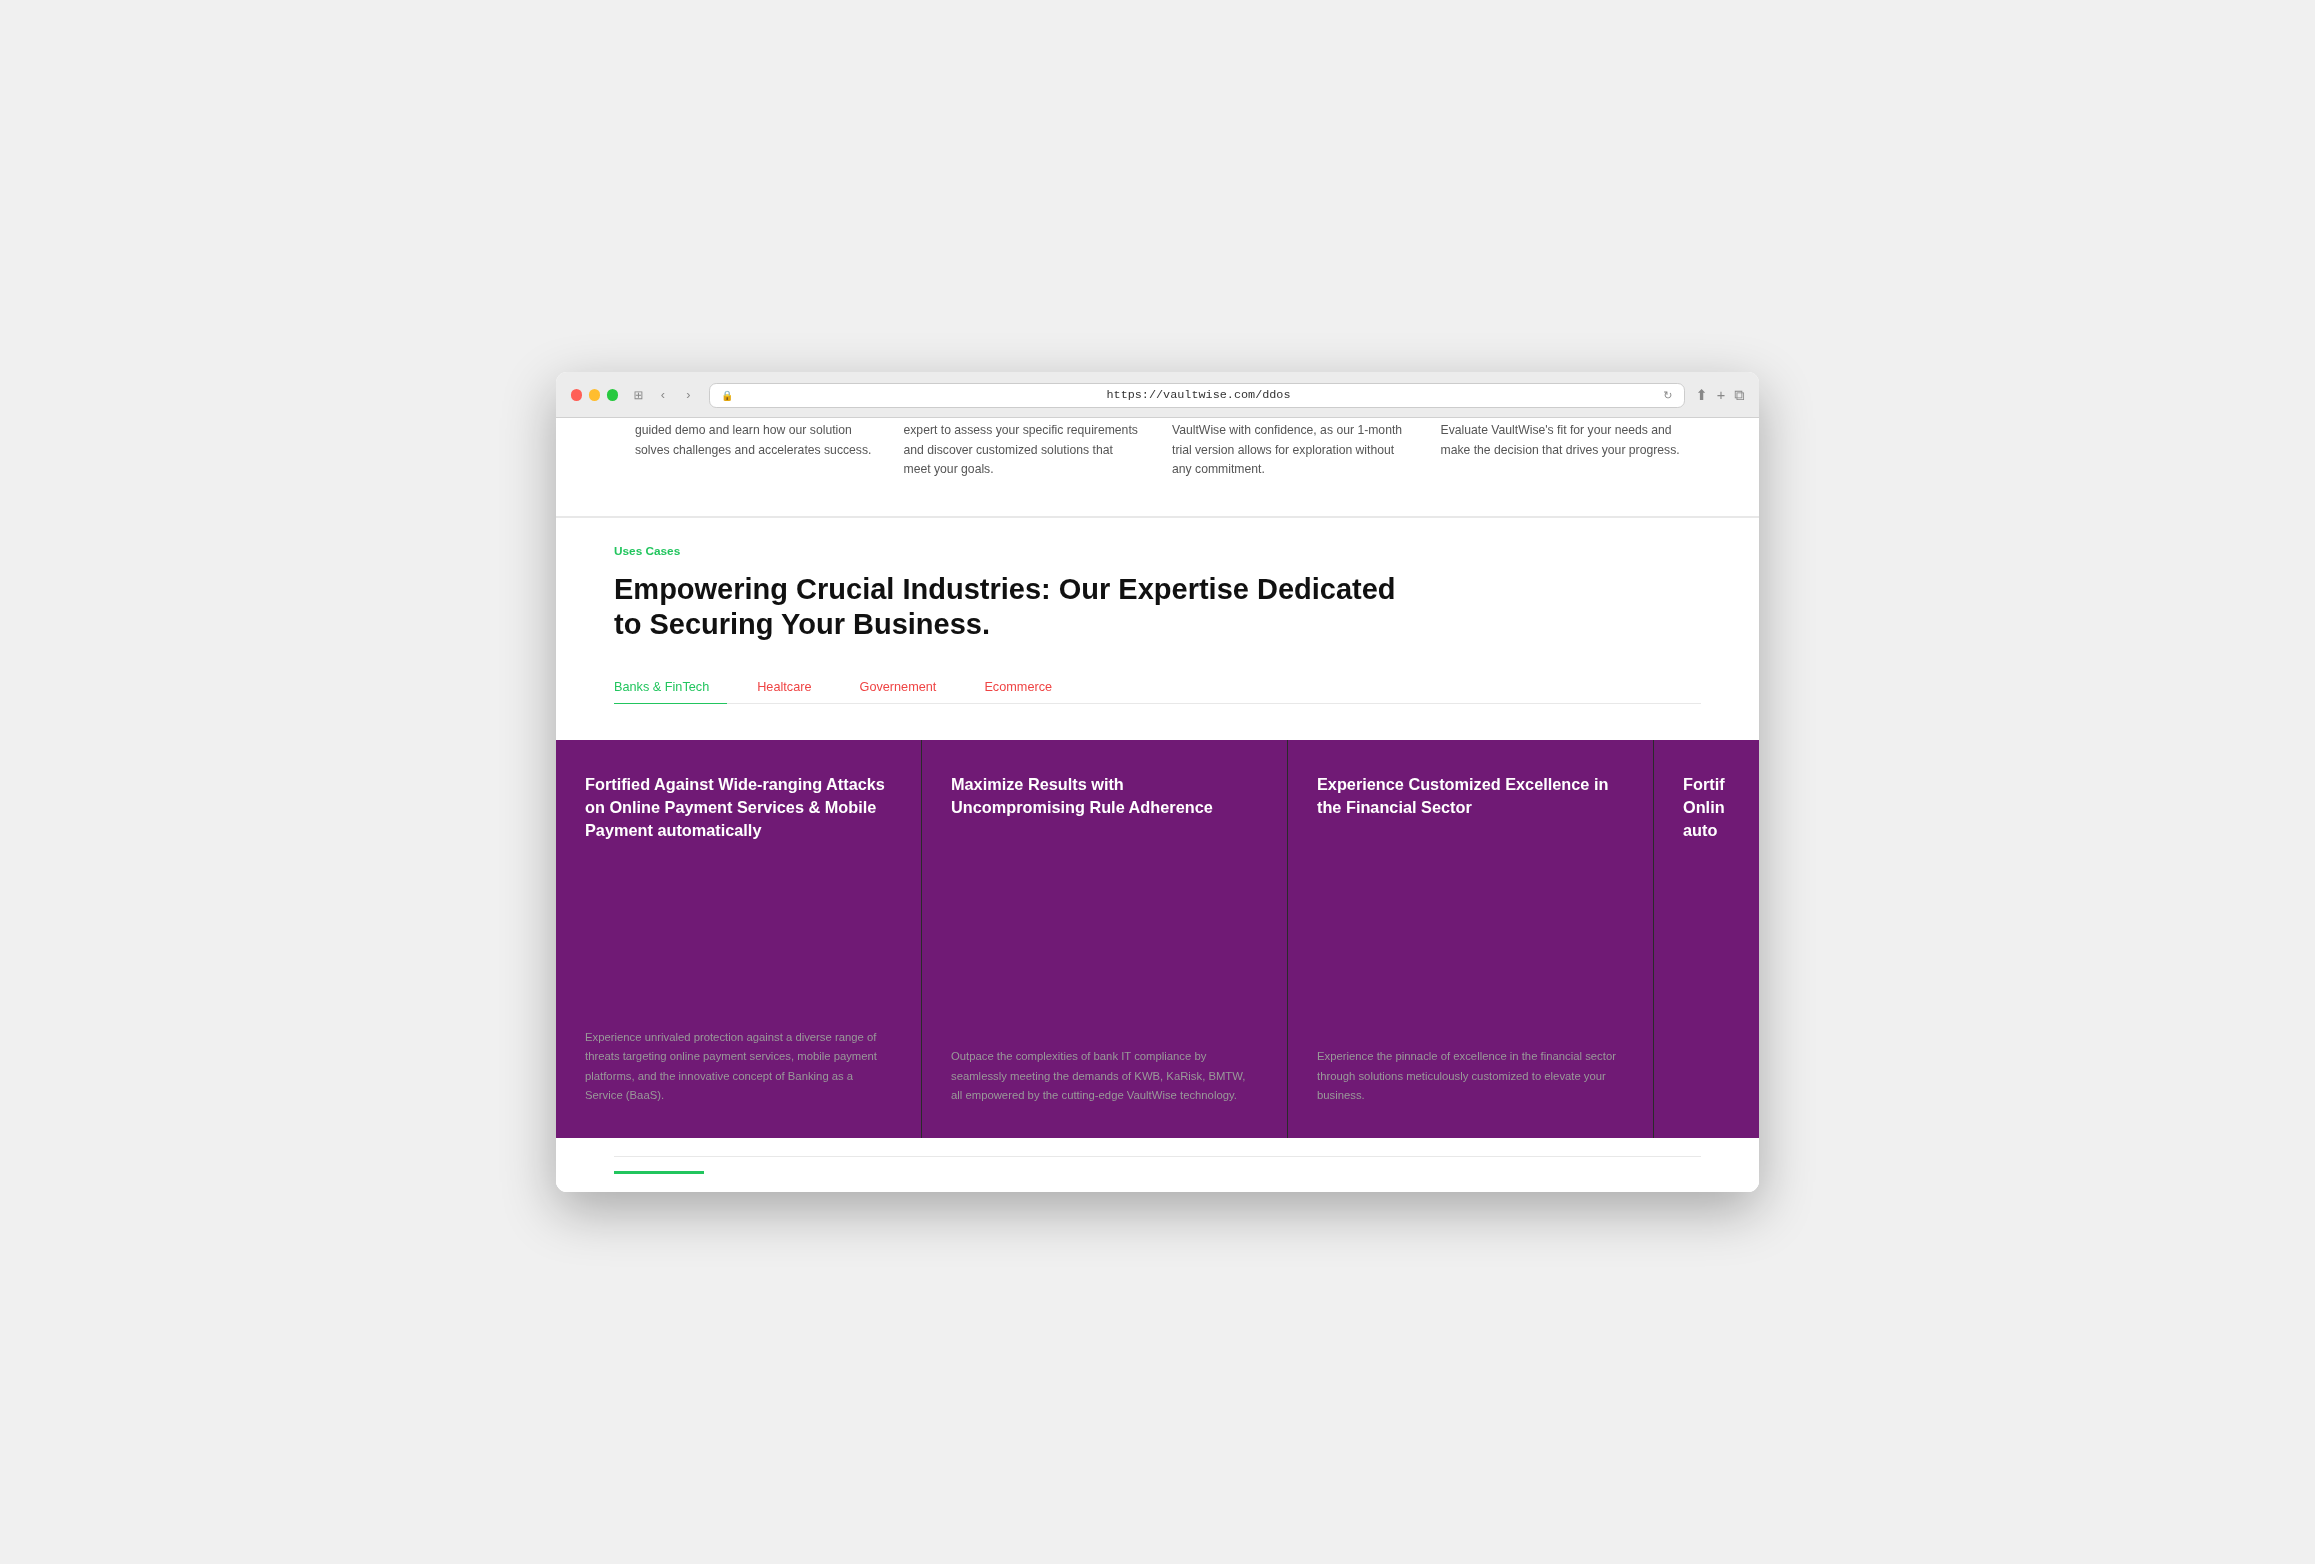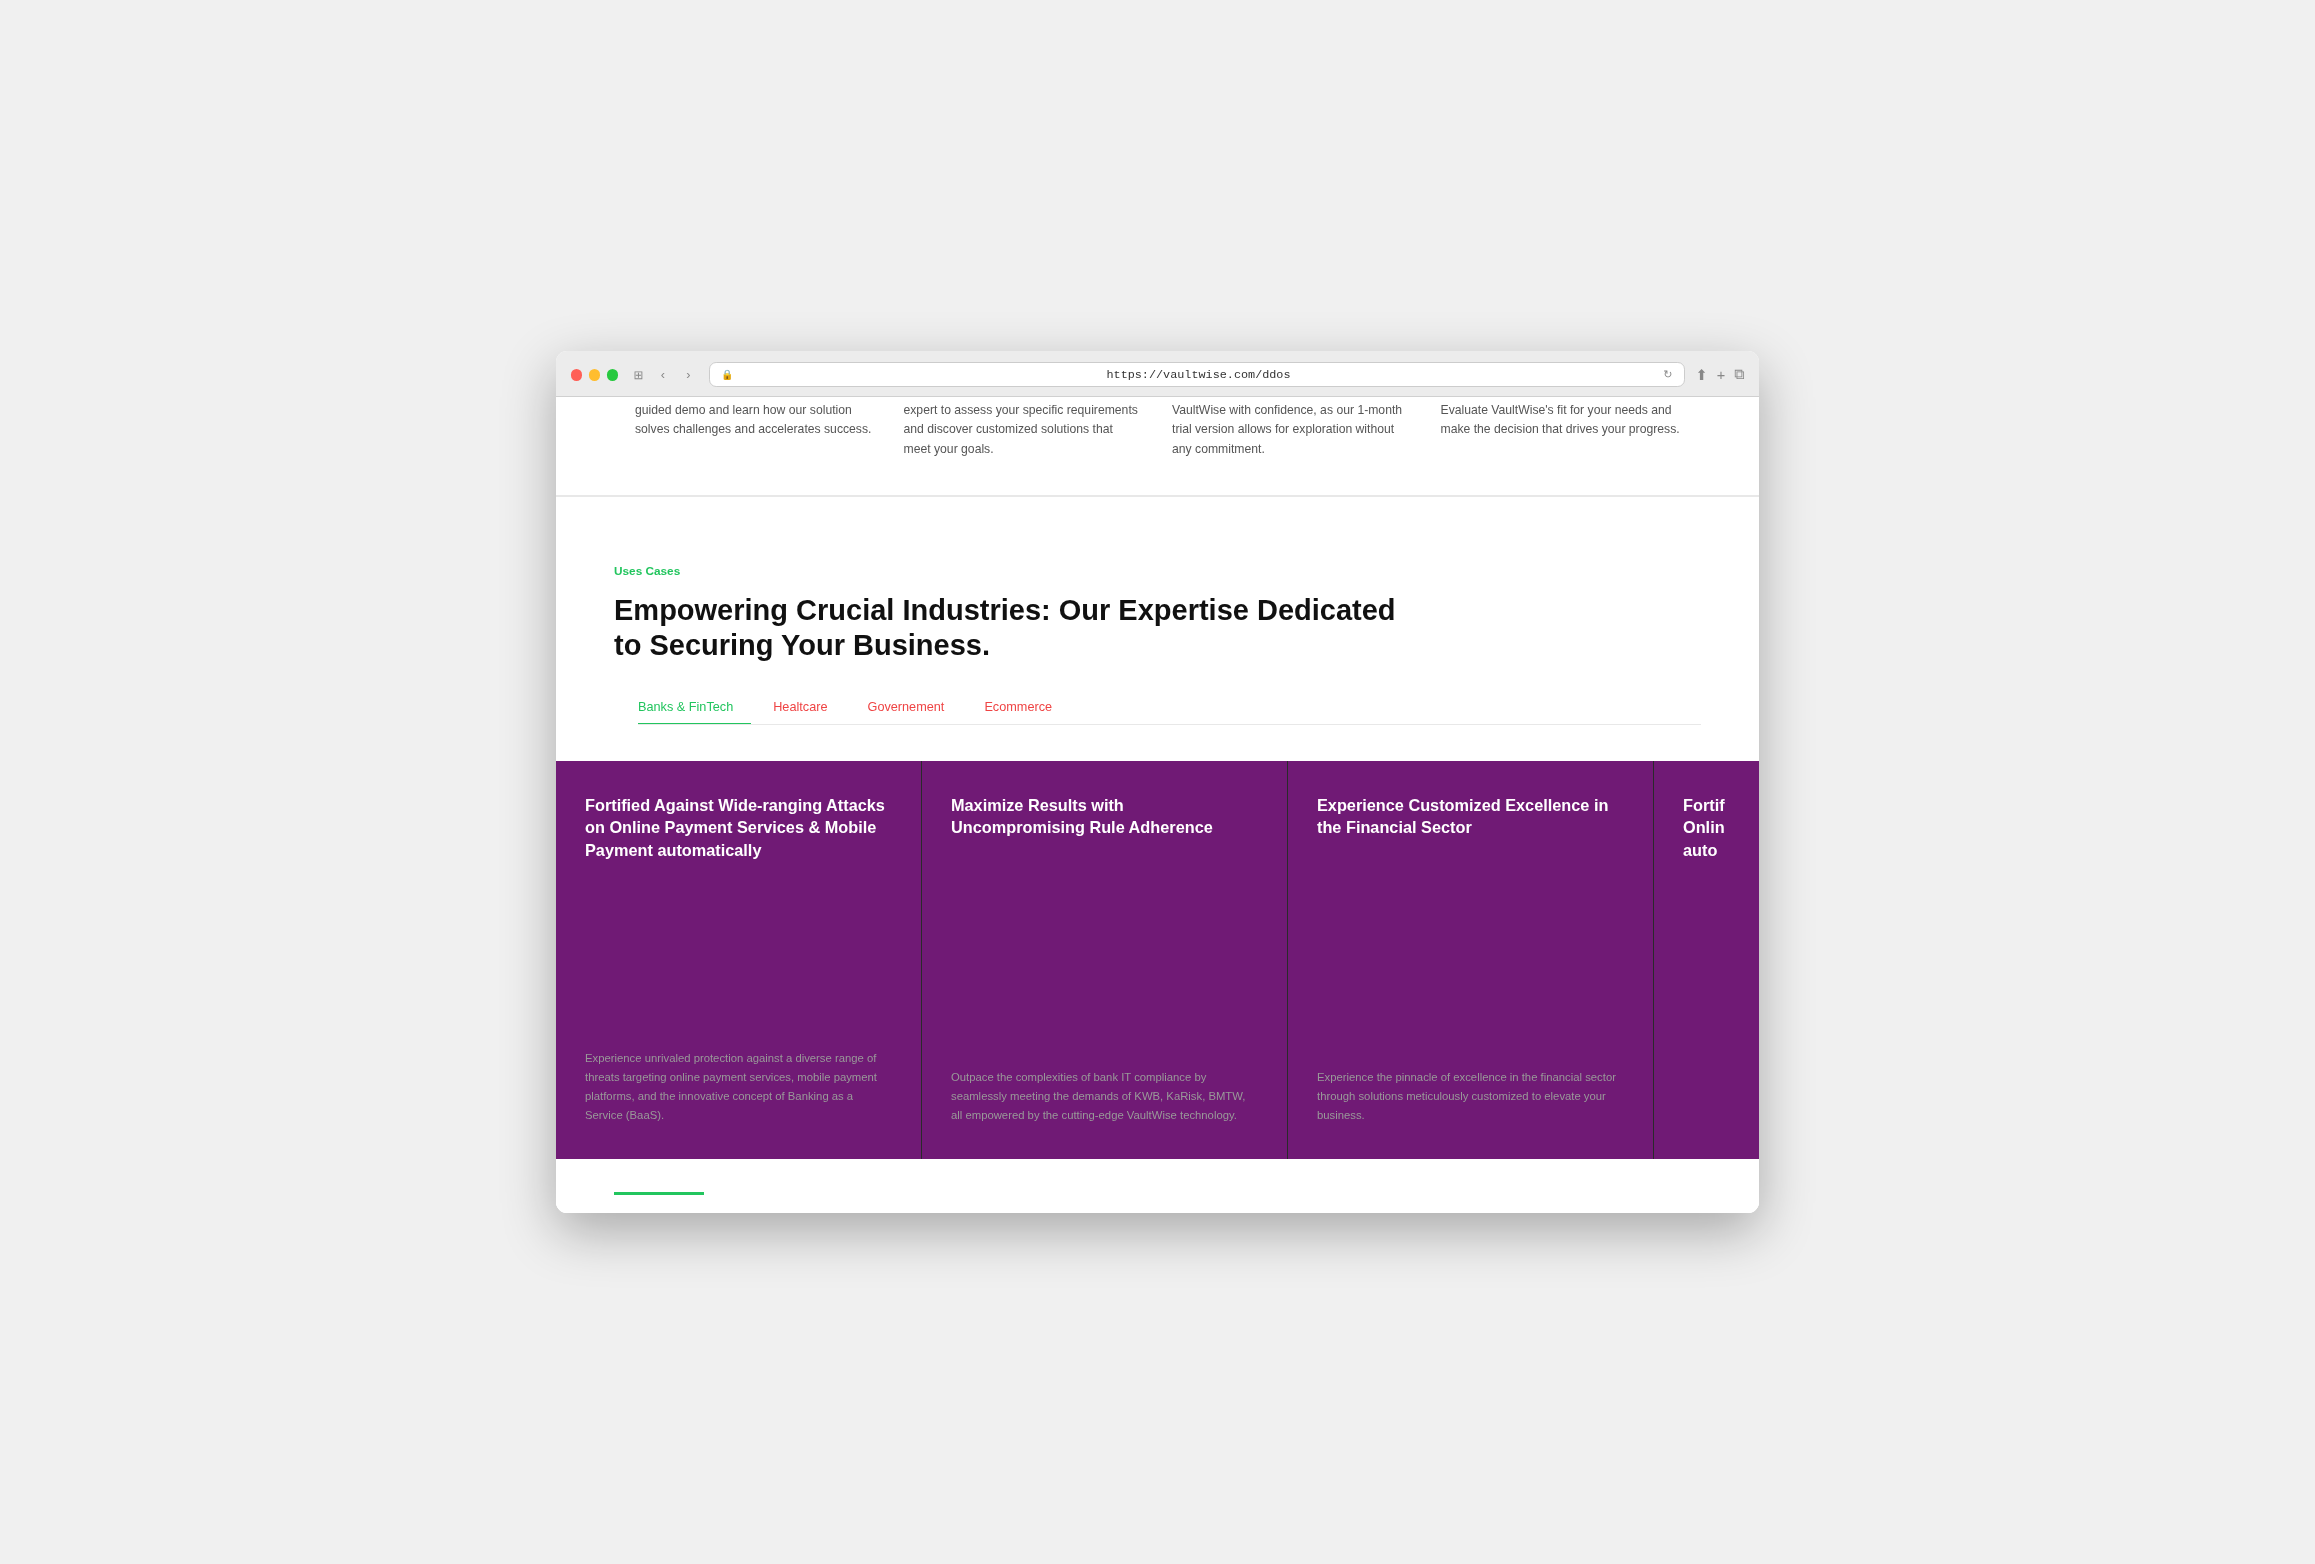--- a/index.html
+++ b/index.html
@@ -131,21 +131,21 @@
       border-bottom: 0.9px solid #e8e8e8;
       padding-top: 0;
     }
 
     .top-col {
       padding-top: 3.6px;
     }
 
     
     .use-cases-section {
-      padding: 67px 58px 0;
+      padding: 26px 58px 0;
     }
 
     .section-tag {
       font-size: 11.8px;
       font-weight: 600;
       color: #22c55e;
       margin-bottom: 14.5px;
     }
 
     .section-title {
@@ -153,24 +153,23 @@
       font-weight: 700;
       color: #111;
       line-height: 1.2;
       margin-bottom: 29px;
       max-width: 814px;
     }
 
     
     .tabs-container {
       display: flex;
-      gap: 4px;
+      gap: 12px;
       border-bottom: 0.9px solid #e8e8e8;
       margin-bottom: 36px;
-      margin-left: 24px;
     }
 
     .tab-item {
       padding: 9px 18px;
       font-size: 12.7px;
       cursor: pointer;
       color: #ef4444;
       border-bottom: 1.8px solid transparent;
       margin-bottom: -0.9px;
     }

